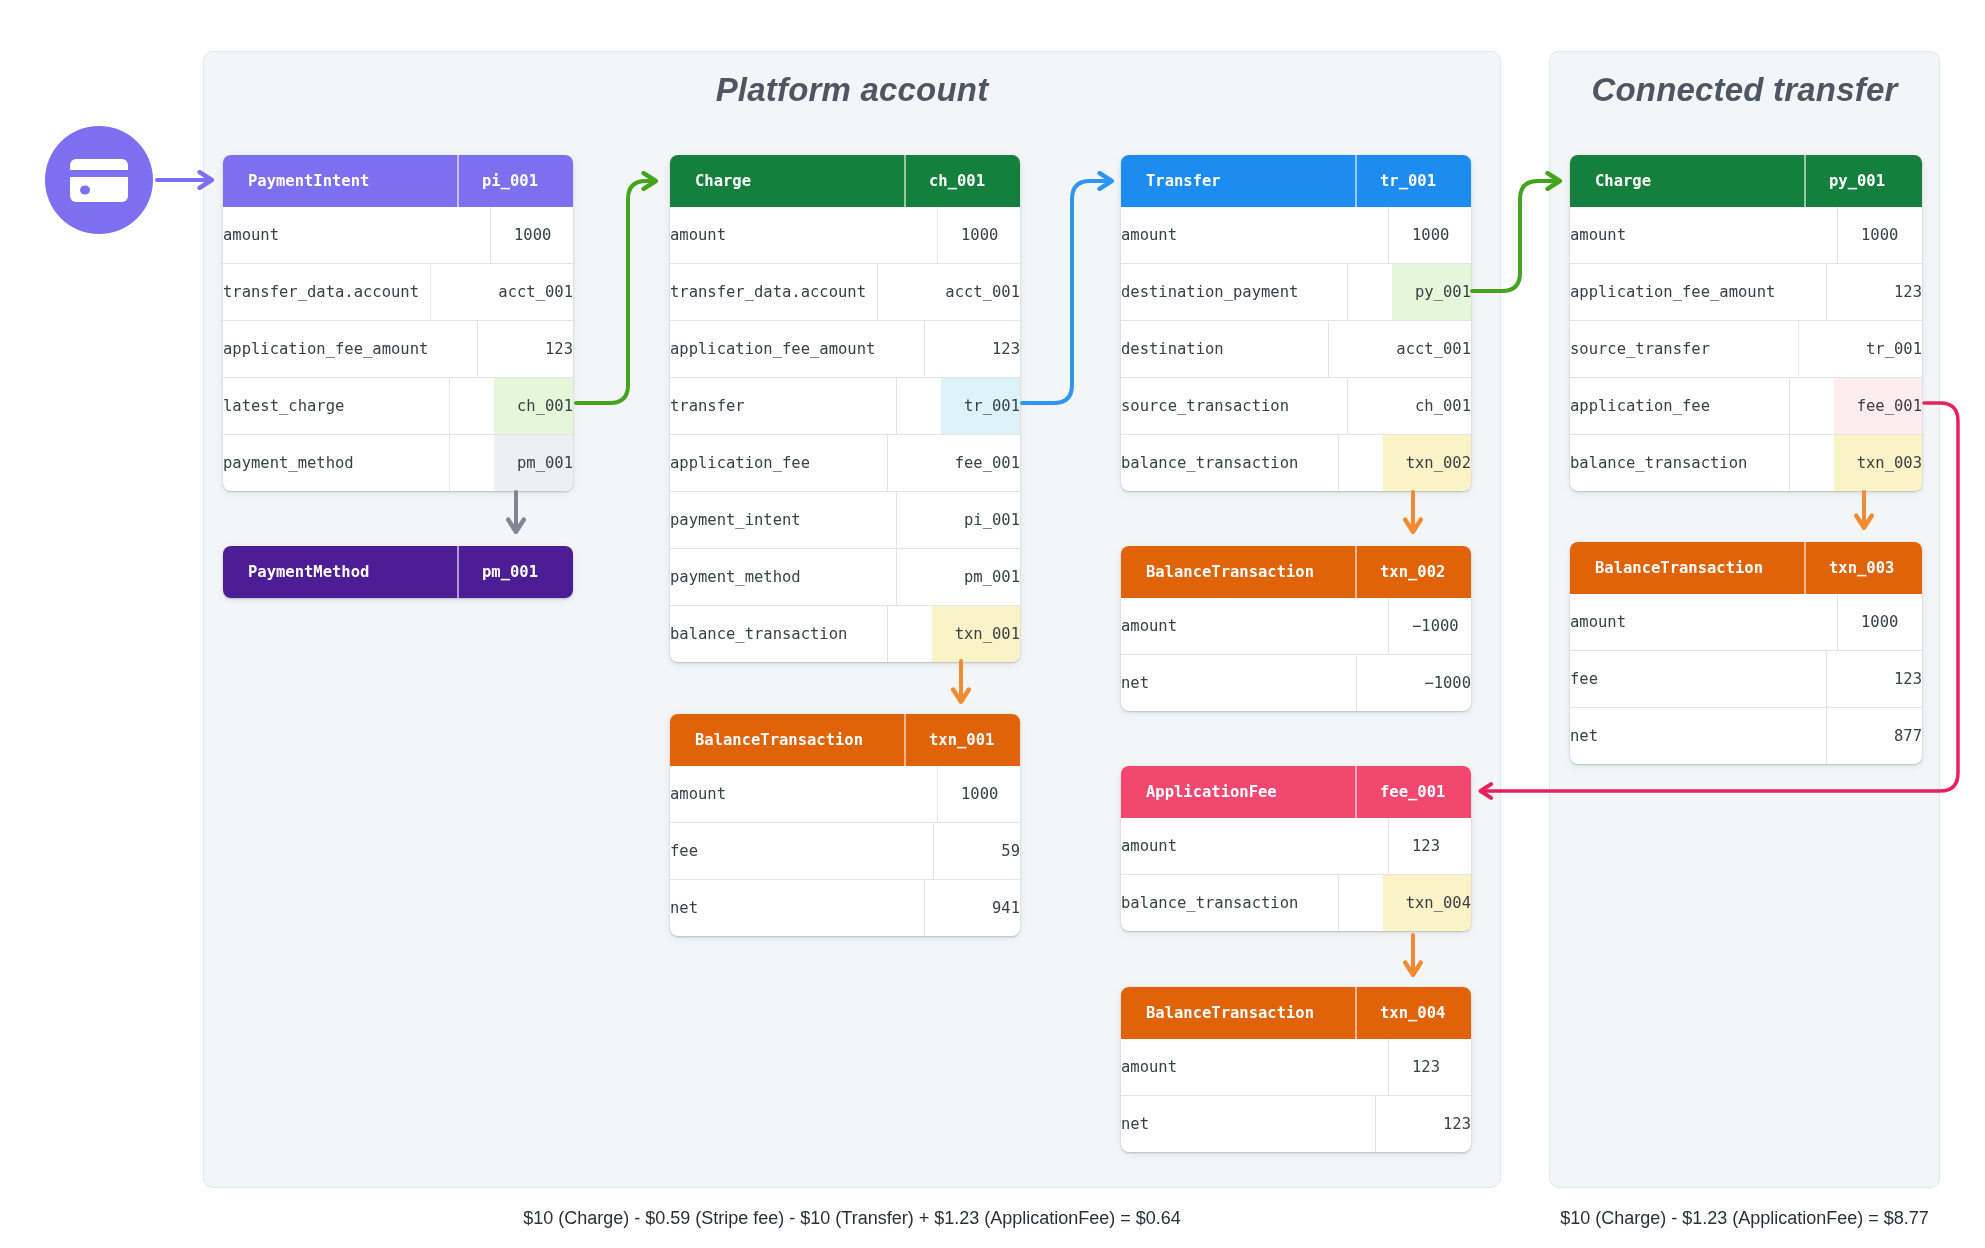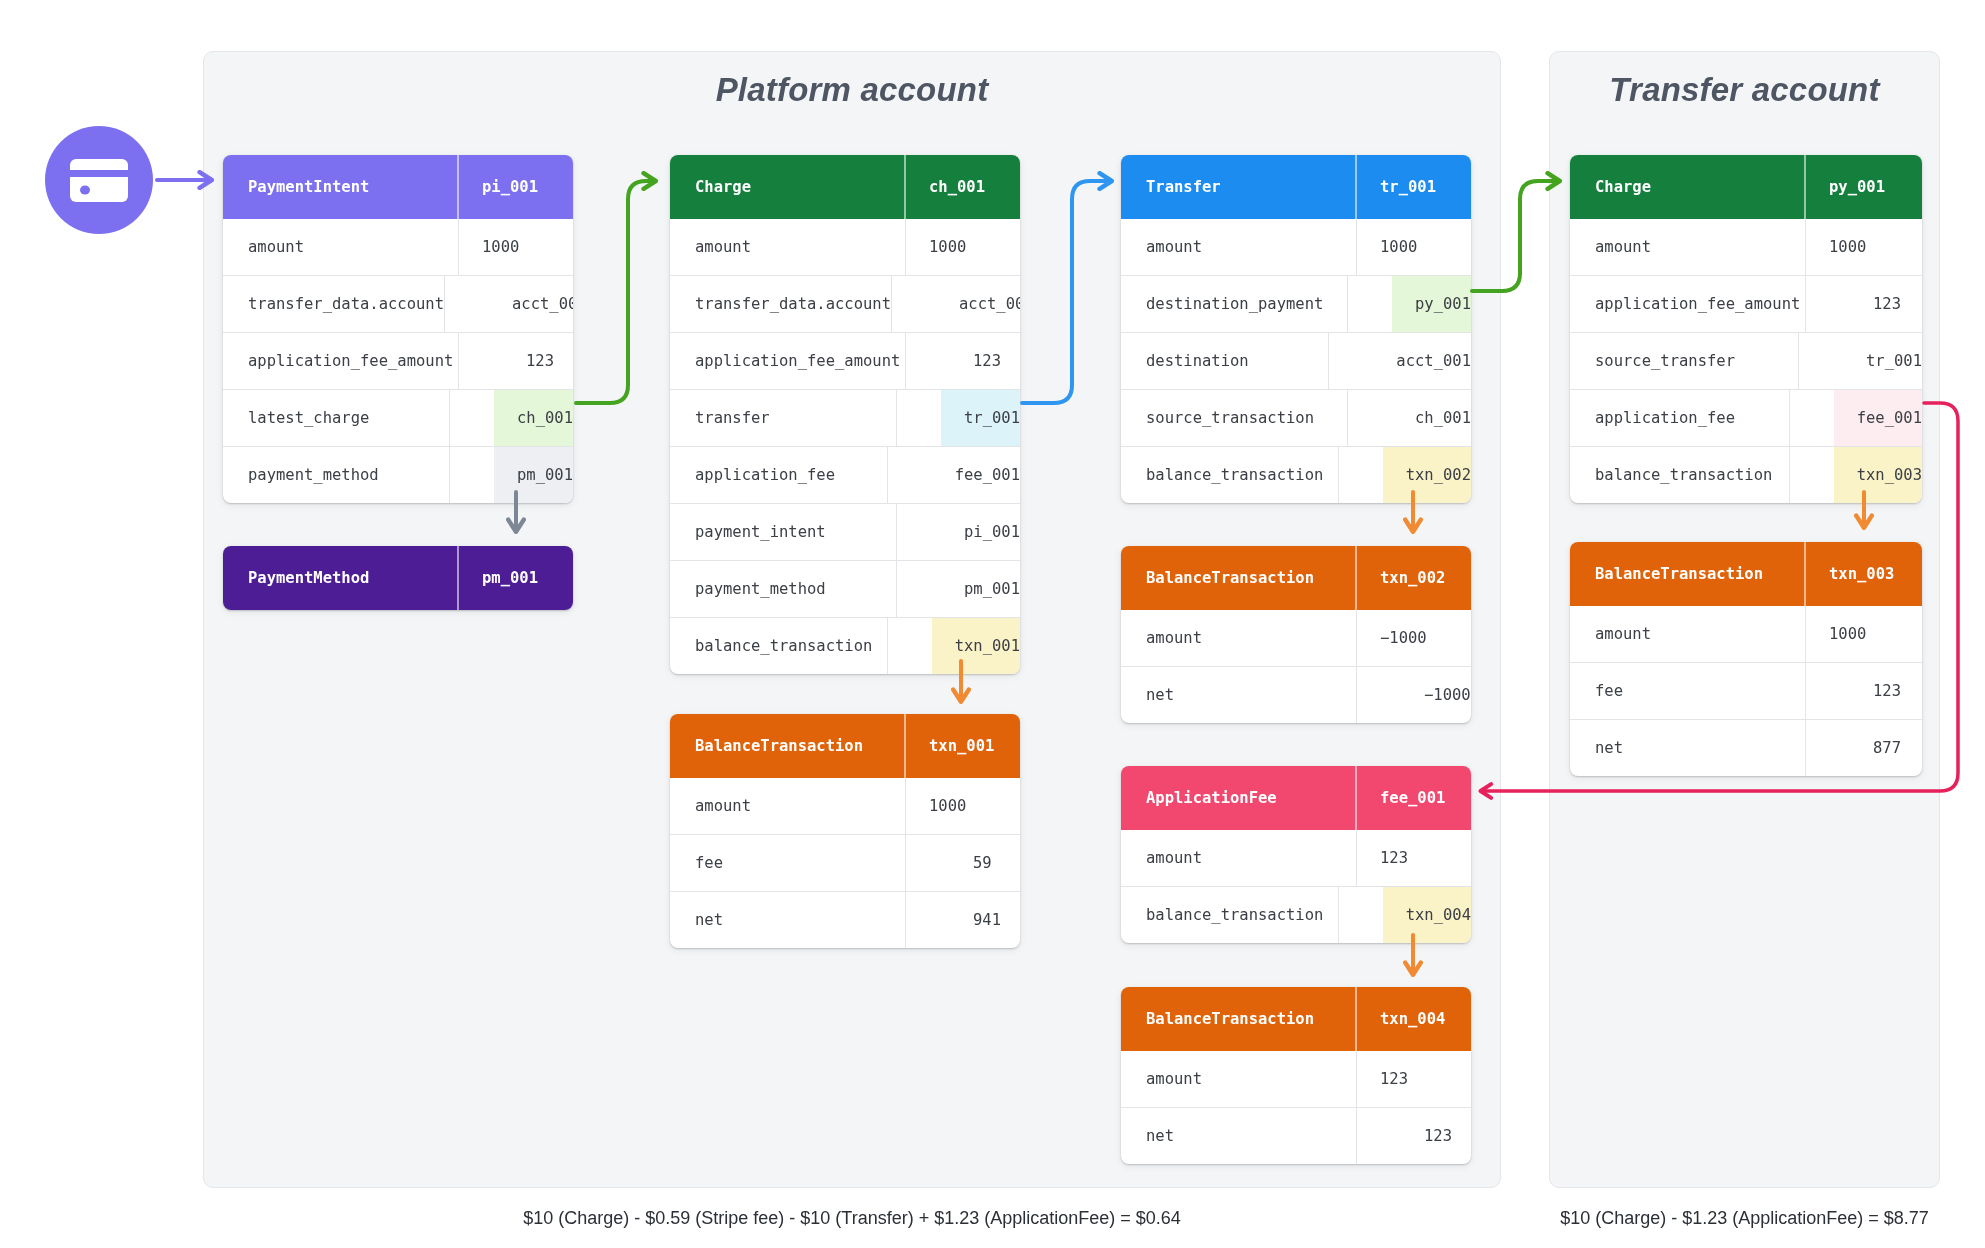--- a/index.html
+++ b/index.html
@@ -5,45 +5,45 @@
   html,body{margin:0;padding:0;background:#ffffff;}
   #stage{position:relative;width:1985px;height:1248px;background:#ffffff;overflow:hidden;
          font-family:"Liberation Sans",sans-serif;}
   .panel{position:absolute;background:#f4f5f7;border:1px solid #e5e6ea;border-radius:10px;box-sizing:border-box;}
   .panel-title{position:absolute;font-weight:700;font-size:33px;color:#4e5663;text-align:center;letter-spacing:.2px;font-style:italic;}
   .caption{position:absolute;font-size:18px;color:#2b2f36;text-align:center;}
   
   .tbl{position:absolute;background:#fff;border-radius:8px;overflow:hidden;
        box-shadow:0 1px 2px rgba(0,0,0,.20),0 2px 8px rgba(0,0,0,.07);
        font-family:"DejaVu Sans Mono","Liberation Mono",monospace;font-size:15.5px;color:#3c4046;}
-  .thead{display:flex;height:64px;color:#fff;font-weight:bold;text-align:center;}
+  .thead{display:flex;height:52px;color:#fff;font-weight:bold;text-align:center;}
   .th{display:flex;align-items:center;box-sizing:border-box;}
   .th.key{width:236px;padding-left:25px;border-right:2px solid rgba(255,255,255,.55);}
   .th.val{flex:1;padding-left:23px;}
   .trow{display:flex;height:56px;}
   .trow + .trow{border-top:1px solid #e3e4e8;gap:44px;}
   .td{display:flex;align-items:center;box-sizing:border-box;}
-  .td.key{width:236px;padding-left:25px;border-right:1px solid #e3e4e8;}
+  .td.key{width:268px;border-right:1px solid #e3e4e8;}
   .td.val{flex:1;padding-left:23px;text-align:center;}
   .h-purple{background:#7c70f1}.h-green{background:#15803d}.h-blue{background:#1d8cf1}
   .h-orange{background:#e06309}.h-pink{background:#f2476f}.h-gray{background:#4c1d95}
   .hl-green{background:#e4f7d8}.hl-blue{background:#dcf3fa}.hl-yellow{background:#faf3c8}
   .hl-pink{background:#fdedf0}.hl-gray{background:#edeff2}
   svg.overlay{position:absolute;left:0;top:0;pointer-events:none;}
 </style>
 </head>
 <body>
 
 <div id="stage">
 
   <div class="panel" style="left:203px;top:51px;width:1298px;height:1137px"></div>
   <div class="panel" style="left:1549px;top:51px;width:391px;height:1137px"></div>
 
   <div class="panel-title" style="left:203px;top:71px;width:1298px">Platform account</div>
-  <div class="panel-title" style="left:1549px;top:71px;width:391px">Transfer account</div>
+  <div class="panel-title" style="left:1549px;top:71px;width:391px">Connected transfer</div>
 
   <div class="tbl" style="left:223px;top:155px;width:350px">
     <div class="thead h-purple">
       <div class="th key">PaymentIntent</div>
       <div class="th val">pi_001</div>
     </div>
     <div class="trow">
         <div class="td key">amount</div>
         <div class="td val">1000</div>
       </div>

